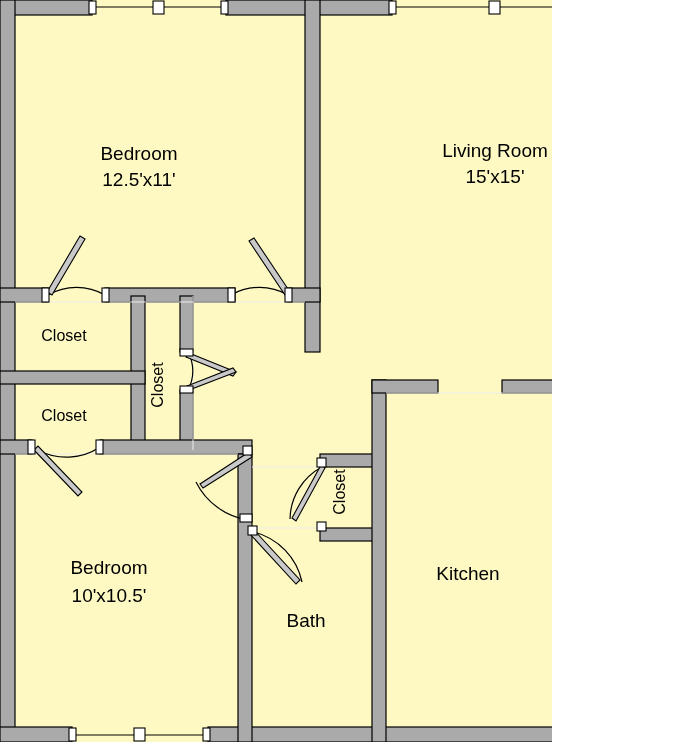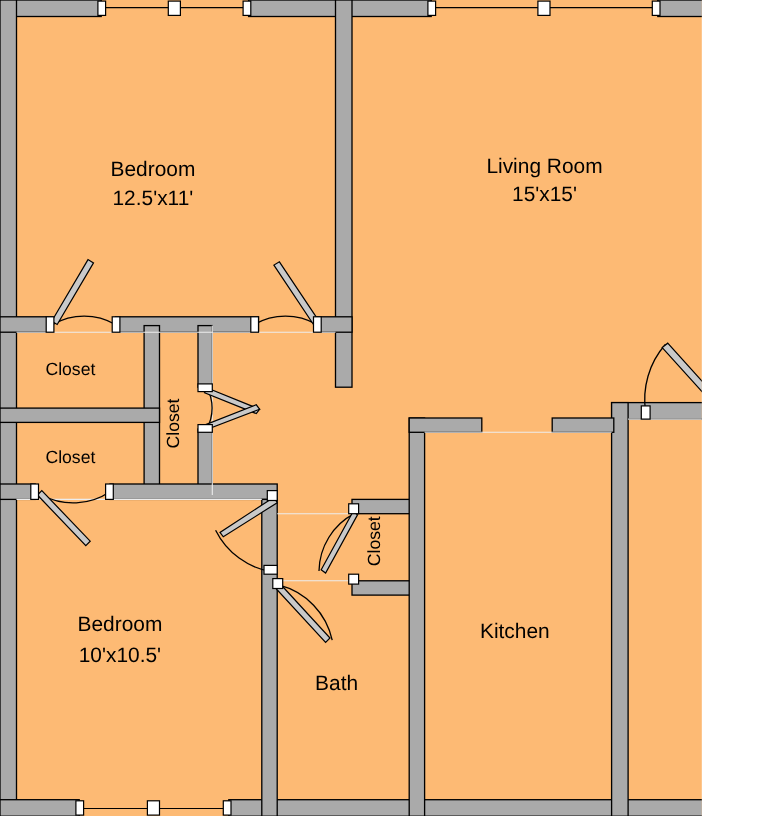--- a/index.html
+++ b/index.html
@@ -5,23 +5,23 @@
   html, body {
     margin: 0;
     padding: 0;
     background: #ffffff;
   }
   body {
     font-family: "Liberation Sans", sans-serif;
   }
   #floorplan-root {
     position: relative;
-    width: 638px;
+    width: 552px;
     height: 742px;
-    background: #fdba74;
+    background: #fef9c3;
     overflow: hidden;
   }
   #floorplan-svg {
     display: block;
     width: 692px;
     height: 742px;
   }
   .wall-fill { fill: #aaaaaa; stroke: #000000; stroke-width: 1.2; }
   .door-leaf { fill: #c9c9c9; stroke: #000000; stroke-width: 1.1; }
   .door-arc  { fill: none; stroke: #000000; stroke-width: 1.2; }

